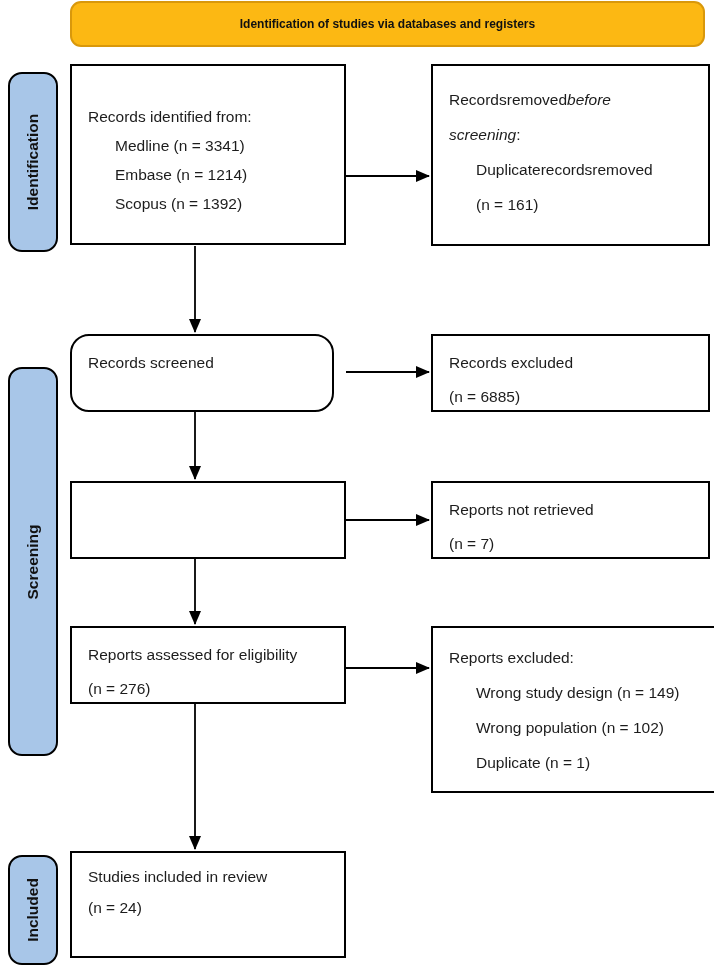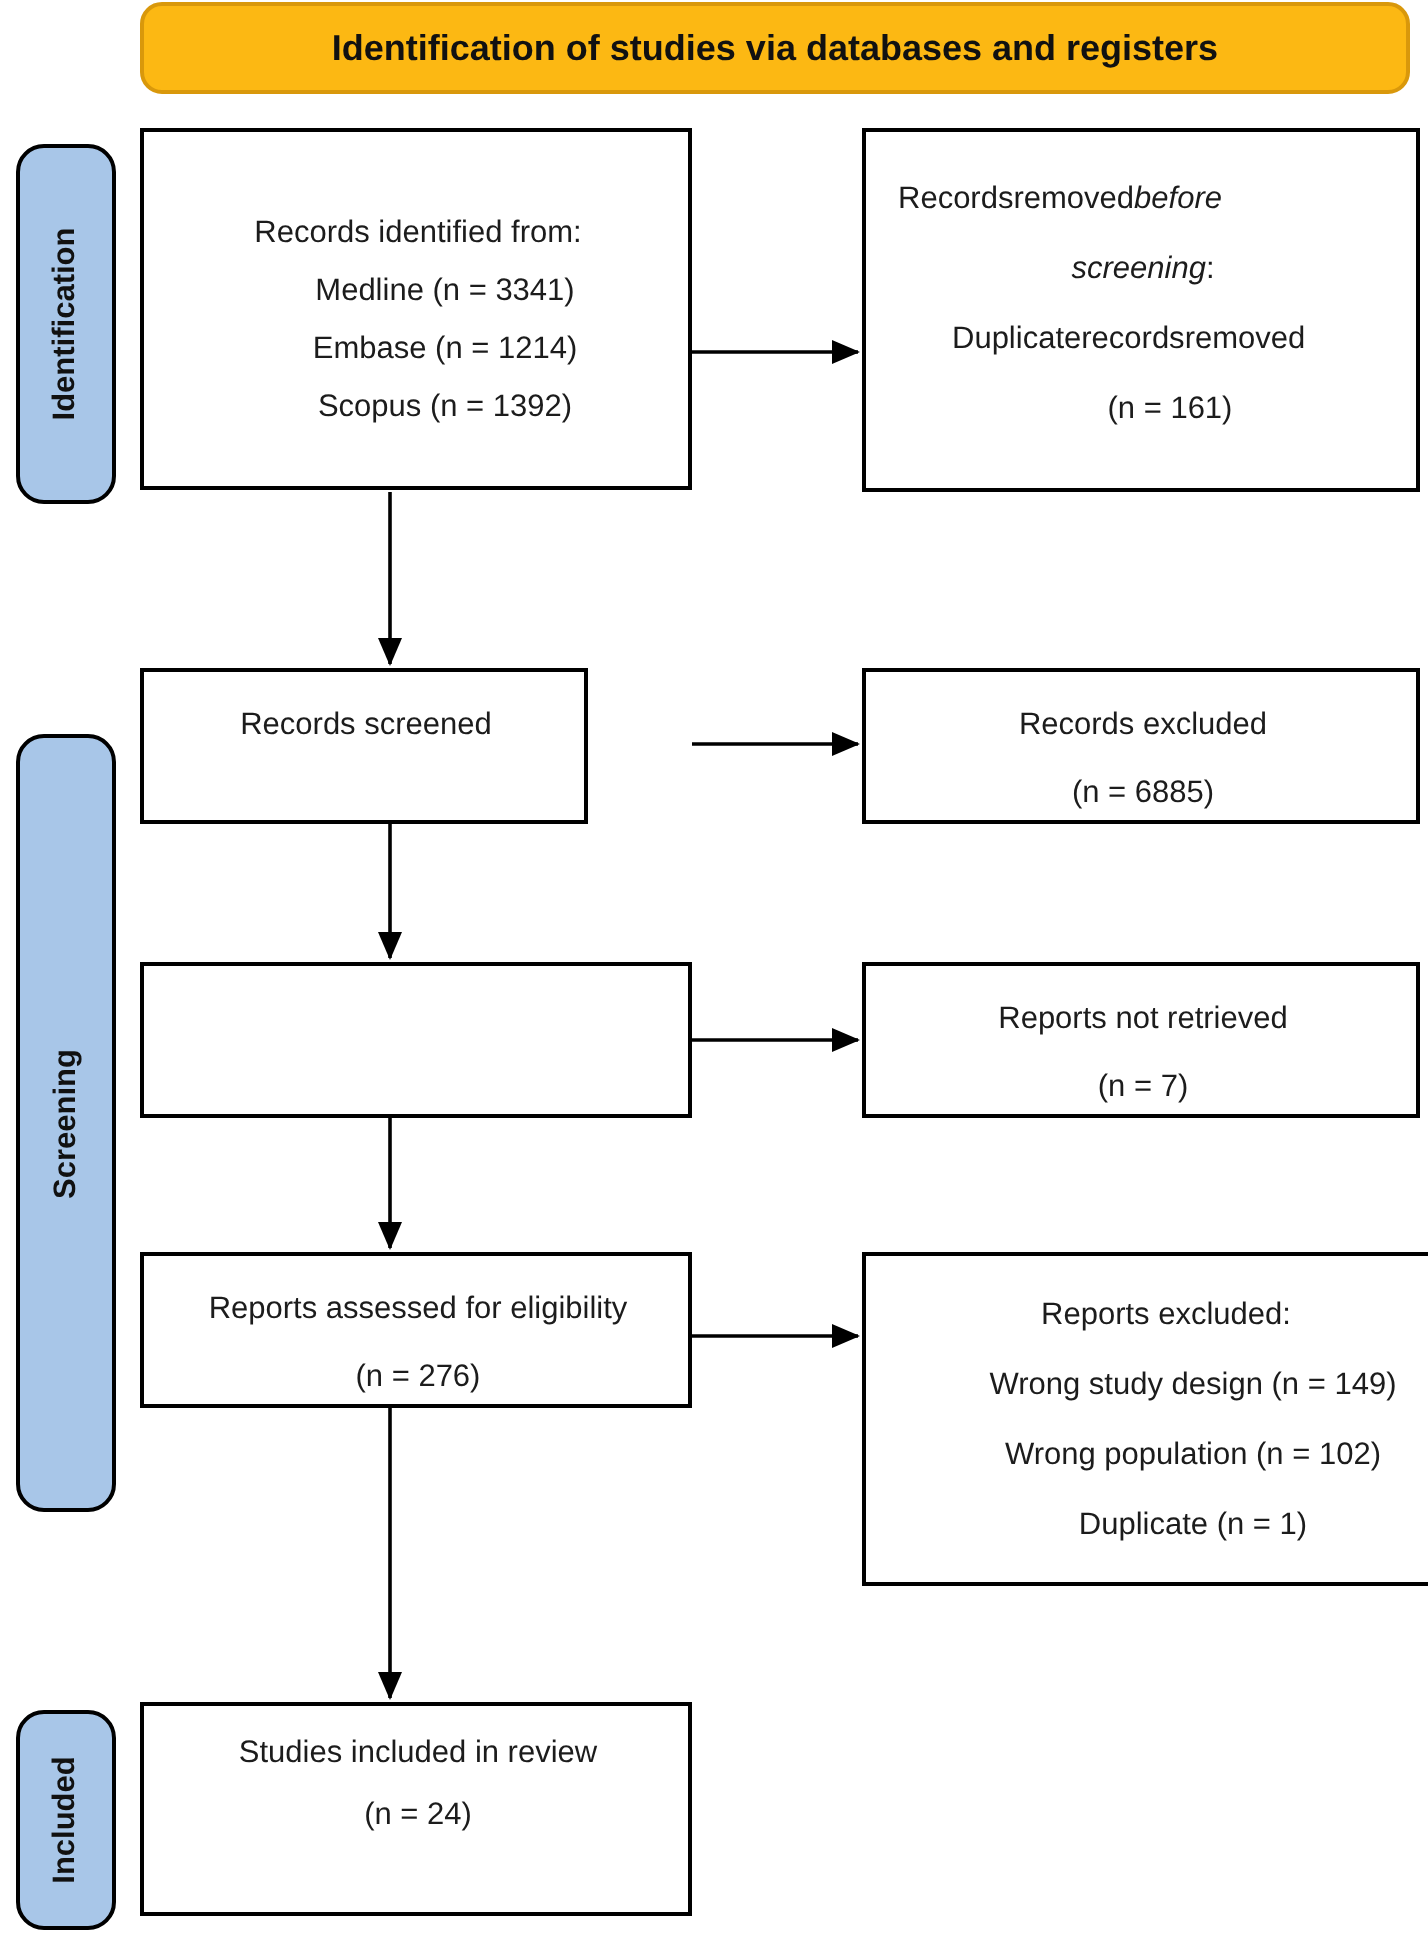--- a/index.html
+++ b/index.html
@@ -21,21 +21,21 @@
 
   
   .banner{
     position:absolute;left:70px;top:1px;width:635px;height:46px;
     background:var(--banner-fill);
     border:2.5px solid var(--banner-border);
     border-radius:11px;
     box-sizing:border-box;
     display:flex;align-items:center;justify-content:center;
   }
-  .banner span{font-weight:bold;font-size:18px;color:#111;}
+  .banner span{font-weight:bold;font-size:12px;color:#111;}
 
   
   .stage{
     position:absolute;left:8px;width:50px;
     background:var(--stage-fill);
     border:2px solid #000;border-radius:14px;
     box-sizing:border-box;
     display:flex;align-items:center;justify-content:center;
   }
   .stage span{
@@ -45,38 +45,38 @@
   .stage-identification{top:72px;height:180px;}
   .stage-screening{top:367px;height:389px;}
   .stage-included{top:855px;height:110px;}
 
   
   .box{
     position:absolute;background:#fff;
     border:2px solid #000;box-sizing:border-box;
     font-size:15.5px;color:var(--ink);
   }
-  .box .line{padding-left:16px;padding-right:14px;text-align:center;}
+  .box .line{padding-left:16px;padding-right:14px;}
   .ind{margin-left:27px;}
   .it{font-style:italic;}
   .jline{
     display:flex;justify-content:flex-start;
     padding-left:16px;padding-right:14px;
   }
   .jline.ind{padding-left:0;margin-left:43px;}
 
   .b-identified{left:70px;top:64px;width:276px;height:181px;padding-top:36px;}
   .b-identified .line{line-height:29px;}
 
   .b-removed{left:431px;top:64px;width:279px;height:182px;padding-top:16px;}
   .b-removed .line,.b-removed .jline{line-height:35px;}
 
   .two{padding-top:10px;}
   .two .line{line-height:34px;}
-  .b-screened{left:70px;top:334px;width:224px;height:78px;}
+  .b-screened{left:70px;top:334px;width:264px;height:78px;border-radius:19px;}
   .b-rec-excluded{left:431px;top:334px;width:279px;height:78px;}
   .b-sought{left:70px;top:481px;width:276px;height:78px;}
   .b-notretrieved{left:431px;top:481px;width:279px;height:78px;}
   .b-assessed{left:70px;top:626px;width:276px;height:78px;}
 
   .b-rep-excluded{left:431px;top:626px;width:302px;height:167px;padding-top:12px;}
   .b-rep-excluded .line{line-height:35px;}
 
   .b-included{left:70px;top:851px;width:276px;height:107px;padding-top:8px;}
   .b-included .line{line-height:31px;}

